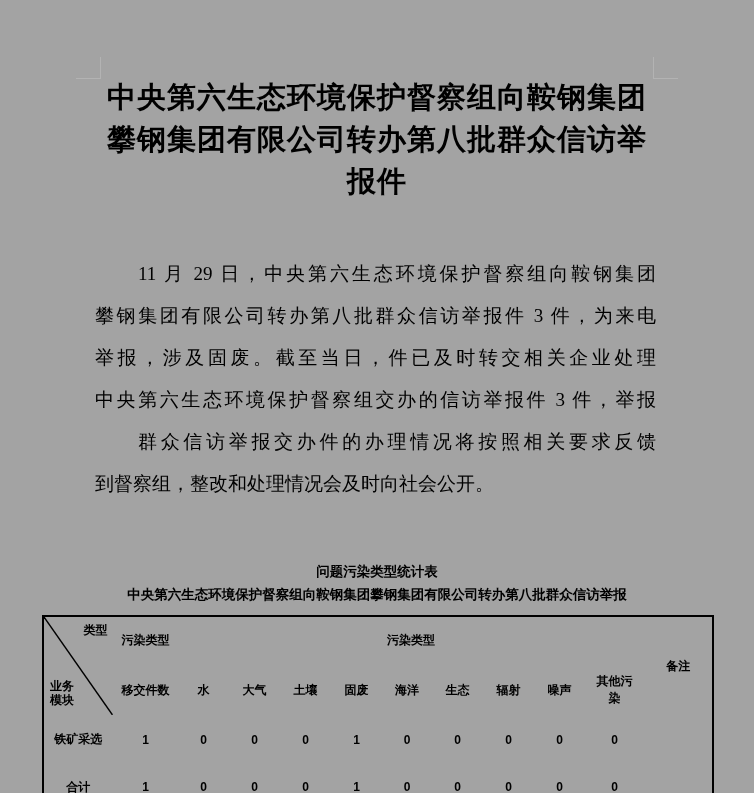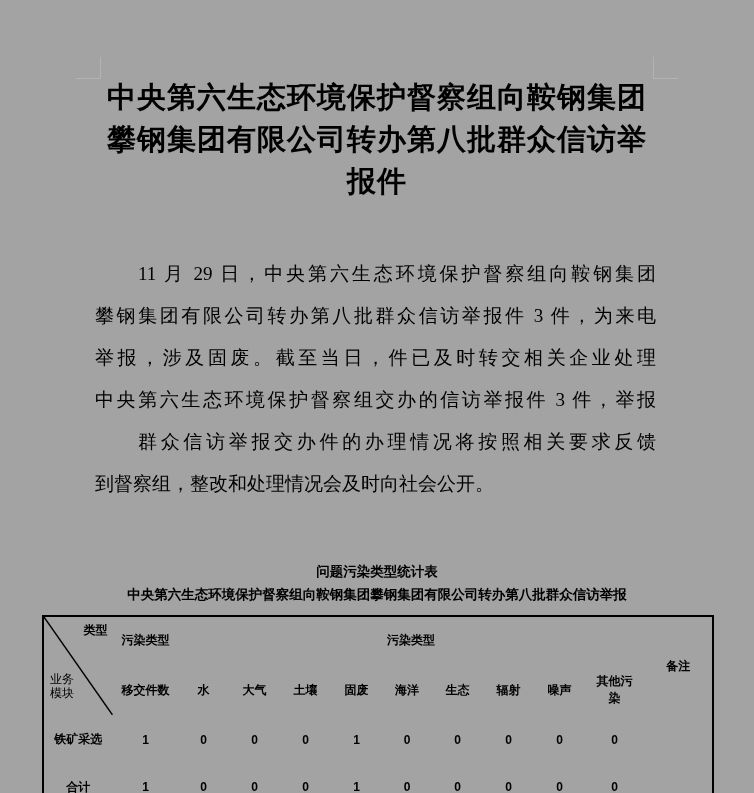--- a/index.html
+++ b/index.html
@@ -66,21 +66,21 @@
   table.stats .num { font-weight: 600; }
   tr.r1 td { height: 31px; }
   tr.r2 td { height: 33px; }
   tr.r3 td { height: 31px; }
   tr.r4 td { height: 30px; }
 
   
   td.corner { position: relative; }
   td.corner svg { position: absolute; left: 0; top: 0; width: 100%; height: 100%; }
   .corner-type   { position: absolute; top: 5px; right: 5px;  font-weight: 600; }
-  .corner-module { position: absolute; bottom: 15px; left: 6px; font-weight: 400; text-align: center; line-height: 14px; }
+  .corner-module { position: absolute; bottom: 8px; left: 6px; font-weight: 700; text-align: center; line-height: 14px; }
 </style>
 </head>
 <body>
 
 <div class="page">
 
   <div class="crop crop-left"></div>
   <div class="crop crop-right"></div>
 
   <div class="doc-title">

